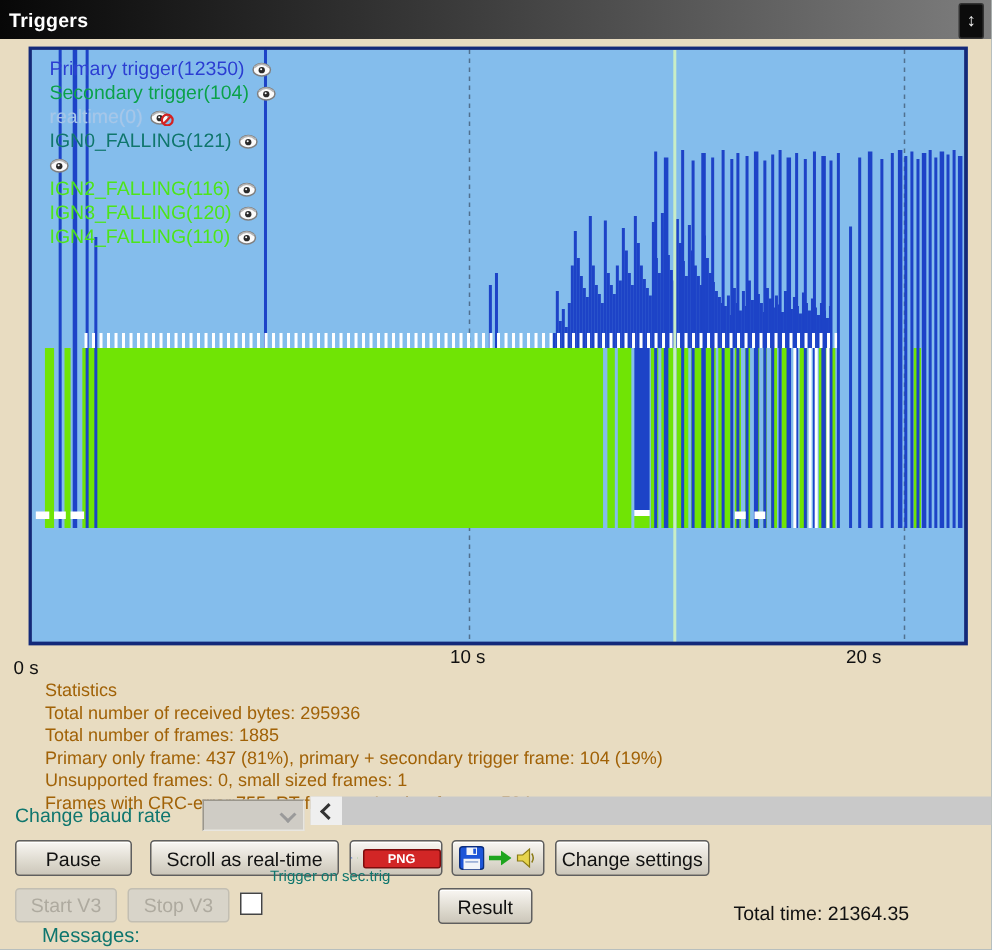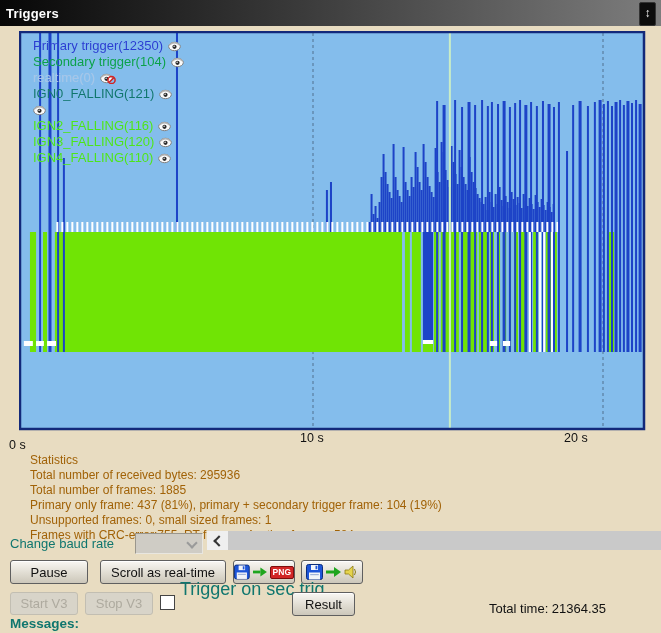--- a/index.html
+++ b/index.html
@@ -42,21 +42,21 @@
     font-family:"Liberation Sans",sans-serif;font-size:13px;color:#111;display:flex;align-items:center;justify-content:center;gap:3px;cursor:pointer;padding:0;}
   .btn.disabled{background:#d8d4c9;border-color:#c2beb2;box-shadow:none;color:#aeaa9f;cursor:default;}
 
   #chk-sectrig{position:absolute;left:160px;top:595px;width:15px;height:15px;margin:0;
     -webkit-appearance:none;appearance:none;background:#fff;border:1px solid #444;cursor:pointer;}
   #total-time{position:absolute;left:489px;top:601px;font-size:13px;color:#111;}
 
   .icon-floppy{width:17px;height:16px;}
   .icon-arrow{width:15px;height:10px;}
   .png-badge{background:#d22626;border:1px solid #7d0d0d;border-radius:2px;color:#fff;
-    font-size:8.5px;font-weight:bold;padding:1px 2px;line-height:9px;}
+    font-size:8.5px;font-weight:bold;padding:1px 16px;line-height:9px;}
   .icon-speaker{width:14px;height:14px;}
 </style>
 </head>
 <body>
 
 <div id="app">
 
   <div id="titlebar">
     <span class="title">Triggers</span>
   </div>
@@ -397,31 +397,34 @@
     <svg class="icon-arrow" viewBox="0 0 15 10">
       <rect x="0" y="3.5" width="8" height="3" fill="#1ea51e"></rect>
         <polygon points="8,0 15,5 8,10" fill="#1ea51e"></polygon>
     </svg>
     <svg class="icon-speaker" viewBox="0 0 14 14">
       <polygon points="1,5 4.5,5 9,1 9,13 4.5,9 1,9" fill="#e6d44d" stroke="#8a7a14" stroke-width="0.8"></polygon>
       <path d="M10.5 4 q2 3 0 6" fill="none" stroke="#8a7a14" stroke-width="1"></path>
     </svg>
   </button>
 
+  <button class="btn" style="left:370px;top:560px;width:103px;">
+    <span>Change settings</span>
+  </button>
 
   <div id="total-time">Total time: 21364.35</div>
 
   <button class="btn disabled" style="left:10px;top:592px;width:68px;height:23px;" disabled="">
     <span>Start V3</span>
   </button>
   <button class="btn disabled" style="left:85px;top:592px;width:68px;height:23px;" disabled="">
     <span>Stop V3</span>
   </button>
 
   <input type="checkbox" id="chk-sectrig" style="">
-  <label for="chk-sectrig" class="flabel" style="left:180px;top:579px;font-size:18px;">Trigger on sec.trig</label>
+  <label for="chk-sectrig" class="flabel" style="left:180px;top:579px;font-size:10px;">Trigger on sec.trig</label>
 
   <button class="btn" style="left:292px;top:592px;width:63px;">
     <span>Result</span>
   </button>
 
-  <div class="flabel" style="left:10px;top:616px;font-size:13.5px;font-weight:bold;">Messages:</div>
+  <div class="flabel" style="left:28px;top:616px;font-size:13.5px;">Messages:</div>
 </div>
 
 </body></html>

